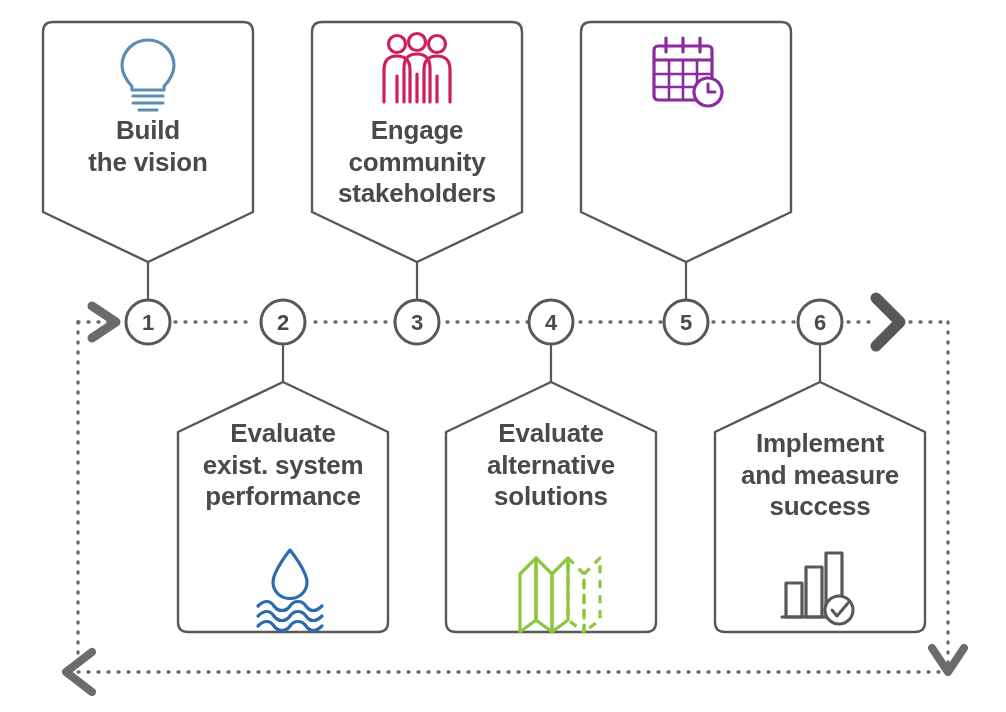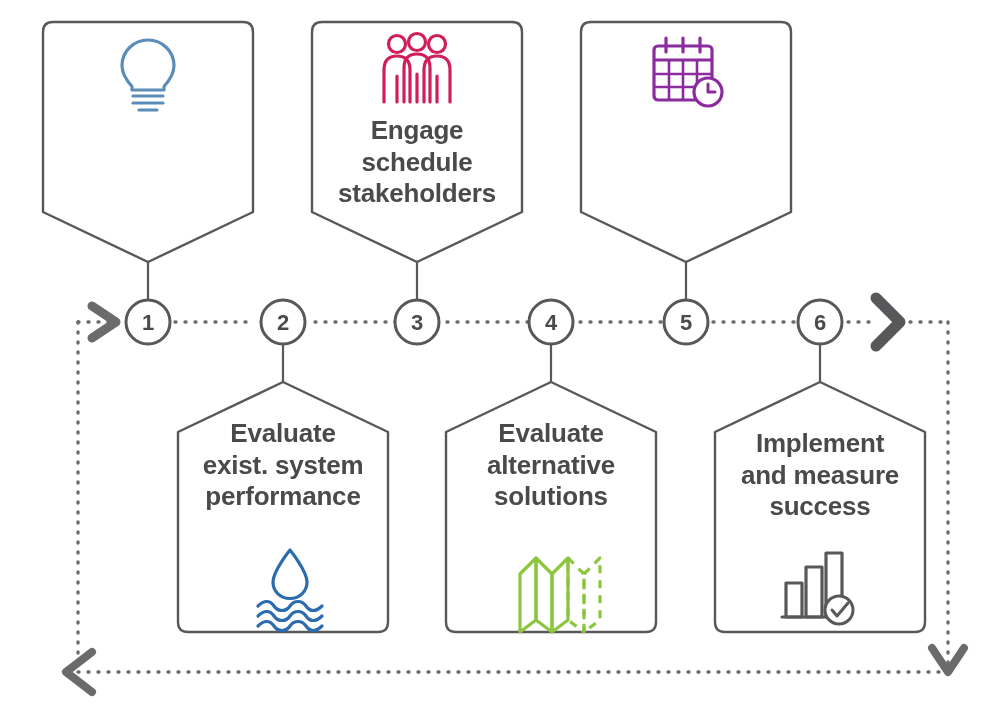--- a/index.html
+++ b/index.html
@@ -193,22 +193,24 @@
       <rect x="-36" y="-2" width="16" height="34" fill="none" stroke="#58585b" stroke-width="3.2" stroke-linejoin="round"></rect>
       <rect x="-16" y="-18" width="16" height="50" fill="none" stroke="#58585b" stroke-width="3.2" stroke-linejoin="round"></rect>
       <rect x="4" y="-32" width="16" height="64" fill="none" stroke="#58585b" stroke-width="3.2" stroke-linejoin="round"></rect>
       <line x1="-40" y1="32" x2="24" y2="32" stroke="#58585b" stroke-width="3.2" stroke-linecap="round"></line>
       <circle cx="17" cy="25" r="14" fill="#ffffff" stroke="#58585b" stroke-width="3"></circle>
       <path d="M10,25 L15,31 L26,18" fill="none" stroke="#58585b" stroke-width="3" stroke-linecap="round" stroke-linejoin="round"></path>
     </g>
 
   </svg>
 
+  <div class="node-label" style="left:43px; top:115px; width:210px;">Build
+the vision</div>
   <div class="node-label" style="left:310px; top:115px; width:214px;">Engage
-schedule
+community
 stakeholders</div>
 
   <div class="node-label" style="left:176px; top:418px; width:214px;">Evaluate
 exist. system
 performance</div>
   <div class="node-label" style="left:444px; top:418px; width:214px;">Evaluate
 alternative
 solutions</div>
   <div class="node-label" style="left:713px; top:428px; width:214px;">Implement
 and measure

